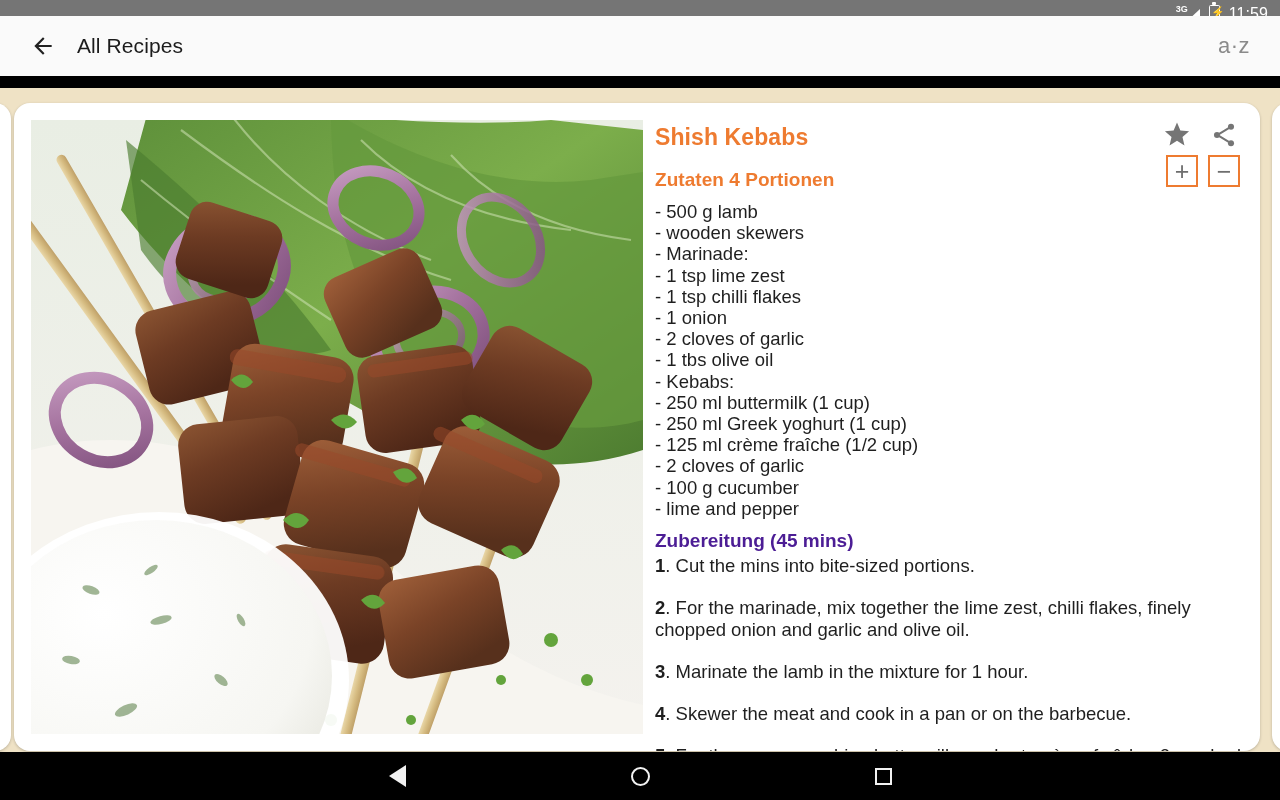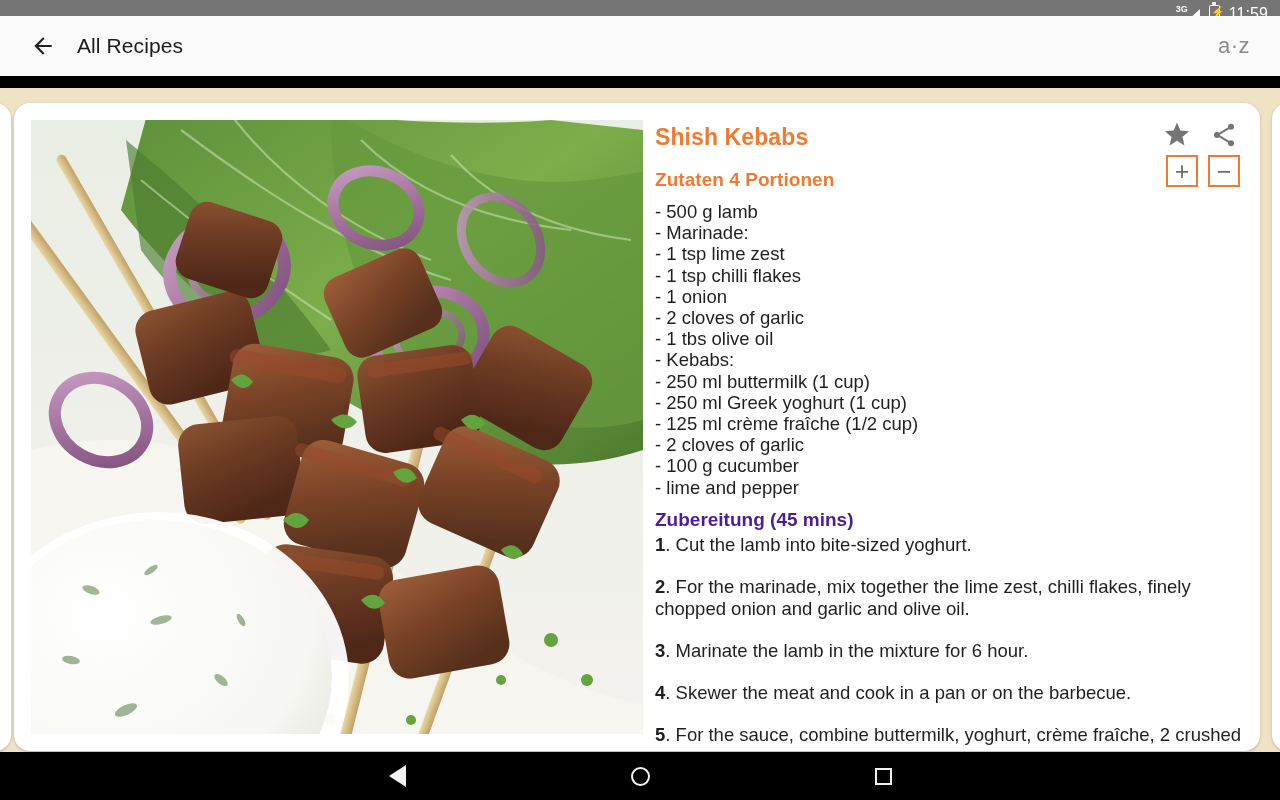--- a/index.html
+++ b/index.html
@@ -360,45 +360,46 @@
                 <span class="glyph">+</span>
               </div>
               <div class="pm-btn">
                 <span class="glyph">−</span>
               </div>
             </div>
           </div>
 
           <div class="ing-list">
             <div class="ing">- 500 g lamb</div>
+            <div class="ing">- wooden skewers</div>
             <div class="ing">- Marinade:</div>
             <div class="ing">- 1 tsp lime zest</div>
             <div class="ing">- 1 tsp chilli flakes</div>
             <div class="ing">- 1 onion</div>
             <div class="ing">- 2 cloves of garlic</div>
             <div class="ing">- 1 tbs olive oil</div>
             <div class="ing">- Kebabs:</div>
             <div class="ing">- 250 ml buttermilk (1 cup)</div>
             <div class="ing">- 250 ml Greek yoghurt (1 cup)</div>
             <div class="ing">- 125 ml crème fraîche (1/2 cup)</div>
             <div class="ing">- 2 cloves of garlic</div>
             <div class="ing">- 100 g cucumber</div>
             <div class="ing">- lime and pepper</div>
           </div>
 
           <div class="prep-title">Zubereitung (45 mins)</div>
 
           <div class="step">
-            <b>1</b><span>. Cut the lamb into bite-sized yoghurt.</span>
+            <b>1</b><span>. Cut the mins into bite-sized portions.</span>
           </div>
           <div class="step">
             <b>2</b><span>. For the marinade, mix together the lime zest, chilli flakes, finely chopped onion and garlic and olive oil.</span>
           </div>
           <div class="step">
-            <b>3</b><span>. Marinate the lamb in the mixture for 6 hour.</span>
+            <b>3</b><span>. Marinate the lamb in the mixture for 1 hour.</span>
           </div>
           <div class="step">
             <b>4</b><span>. Skewer the meat and cook in a pan or on the barbecue.</span>
           </div>
           <div class="step">
             <b>5</b><span>. For the sauce, combine buttermilk, yoghurt, crème fraîche, 2 crushed</span>
           </div>
 
         </div>
       </div>

